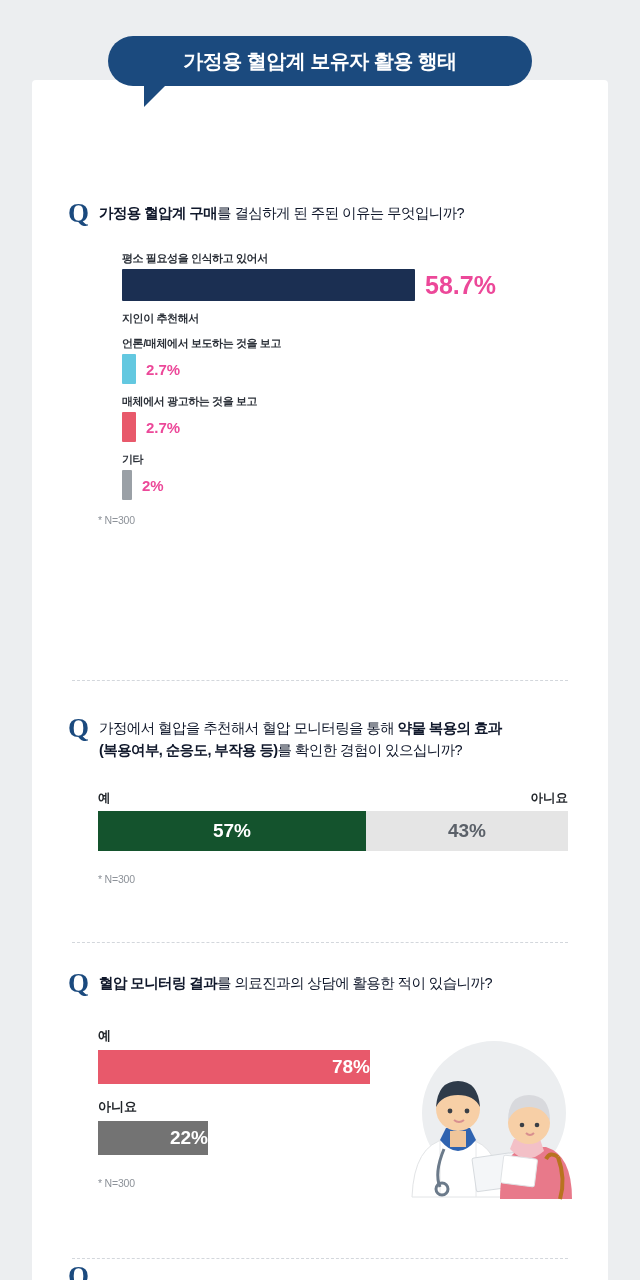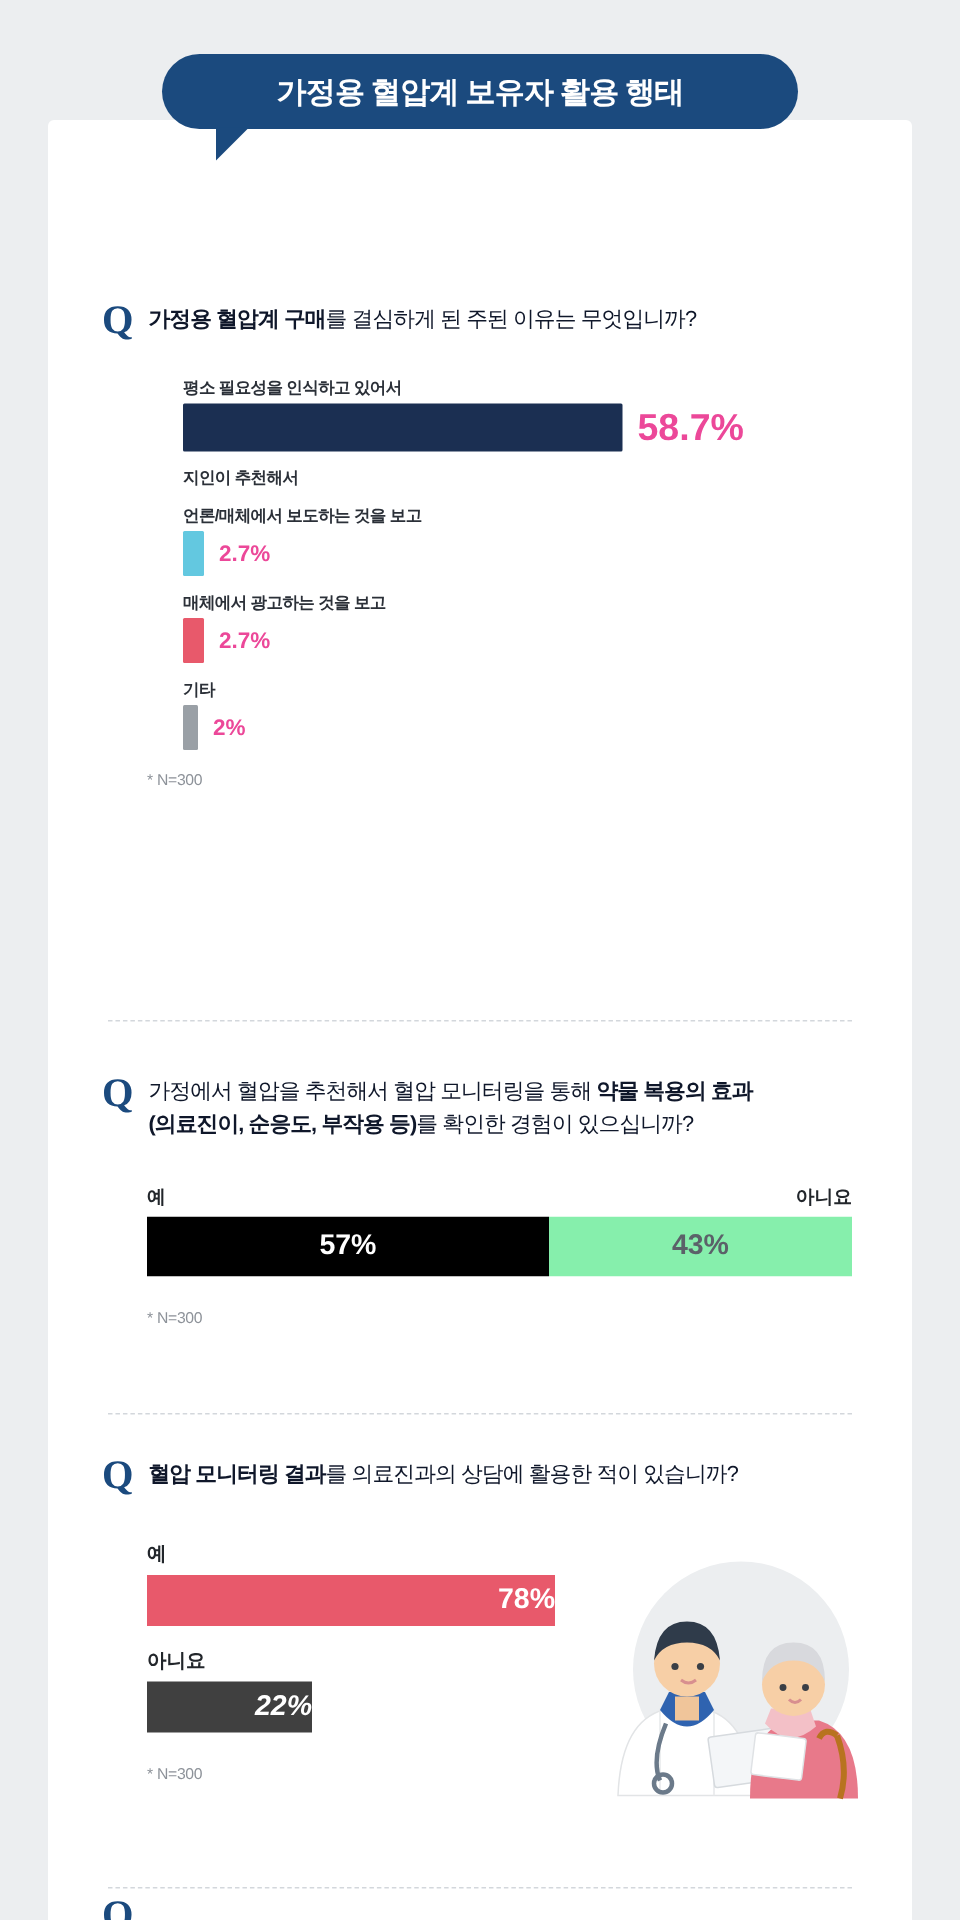--- a/index.html
+++ b/index.html
@@ -37,21 +37,20 @@
     background: #1b4a7e;
     border-radius: 26px;
     height: 50px;
     display: flex;
     align-items: center;
     justify-content: center;
     color: #ffffff;
     font-size: 20px;
     font-weight: bold;
     letter-spacing: -0.5px;
-    font-family: Liberation Serif, serif;
   }
   .banner-tail {
     position: absolute;
     left: 36px;
     top: 49px;
     width: 0; height: 0;
     border-left: 0 solid transparent;
     border-right: 22px solid transparent;
     border-top: 22px solid #1b4a7e;
   }
@@ -135,43 +134,43 @@
     height: 40px;
     overflow: hidden;
   }
   .stack .seg {
     display: flex;
     align-items: center;
     justify-content: center;
     font-size: 19px;
     font-weight: bold;
   }
-  .stack .seg.yes { background: #000000; color: #ffffff; text-align: center; }
-  .stack .seg.no  { background: #86efac; color: #5b6169; }
+  .stack .seg.yes { background: #14532d; color: #ffffff; text-align: center; }
+  .stack .seg.no  { background: #e5e5e5; color: #5b6169; }
 
   
   .q3bars { padding: 0 40px 0 66px; width: 360px; }
   .q3row { margin-bottom: 14px; }
   .q3label {
     font-size: 13px;
     font-weight: bold;
     color: #22262b;
     margin-bottom: 5px;
   }
   .q3bar {
     height: 34px;
     display: flex;
     align-items: center;
     justify-content: flex-end;
     color: #ffffff;
     font-size: 19px;
     font-weight: bold;
   }
   .q3bar.red { background: #e8596b; }
-  .q3bar.blue { background: #404040; font-style: italic; }
+  .q3bar.blue { background: #737373; }
 
   .illus {
     position: absolute;
     right: 26px;
     top: 0;
     width: 200px;
     height: 175px;
   }
 
   .bottom-q {
@@ -243,21 +242,21 @@
       <div class="note" style="margin-top:14px;">* N=300</div>
     </div>
 
     <div class="divider" style="top:600px;"></div>
 
     <div class="qblock" style="top:635px;">
       <div class="qhead">
         <span class="qmark">Q</span>
         <div class="qtext">
           <span>가정에서 혈압을 추천해서 혈압 모니터링을 통해 </span><b>약물 복용의 효과</b><br>
-          <b>(의료진이, 순응도, 부작용 등)</b><span>를 확인한 경험이 있으십니까?</span>
+          <b>(복용여부, 순응도, 부작용 등)</b><span>를 확인한 경험이 있으십니까?</span>
         </div>
       </div>
 
       <div class="stack-wrap" style="margin-top:28px;">
         <div class="stack-labels">
           <span>예</span>
           <span>아니요</span>
         </div>
         <div class="stack">
           <div class="seg yes" style="width:57%;">57%</div>

